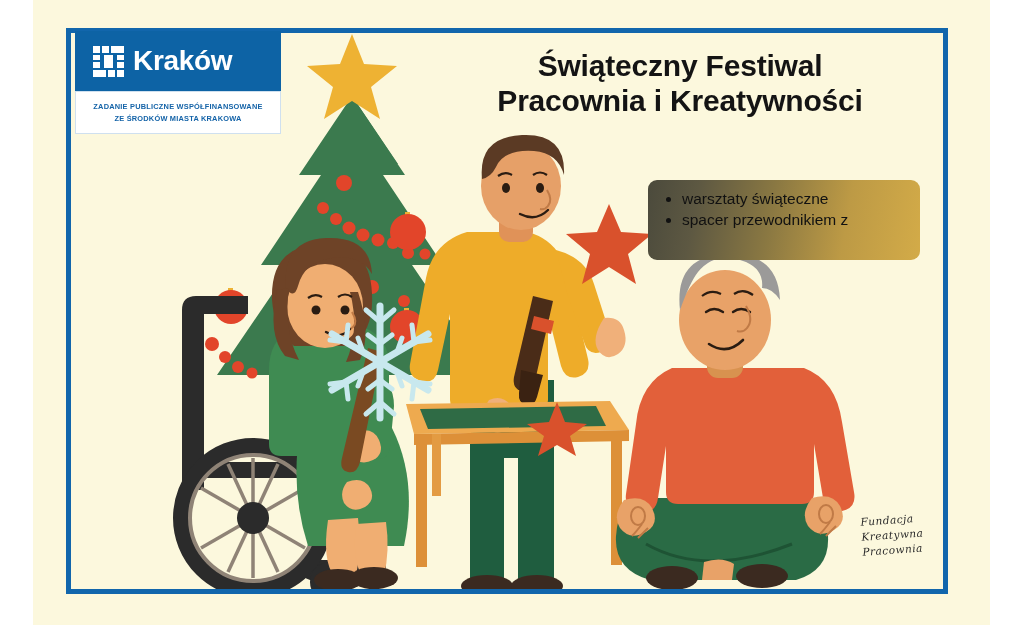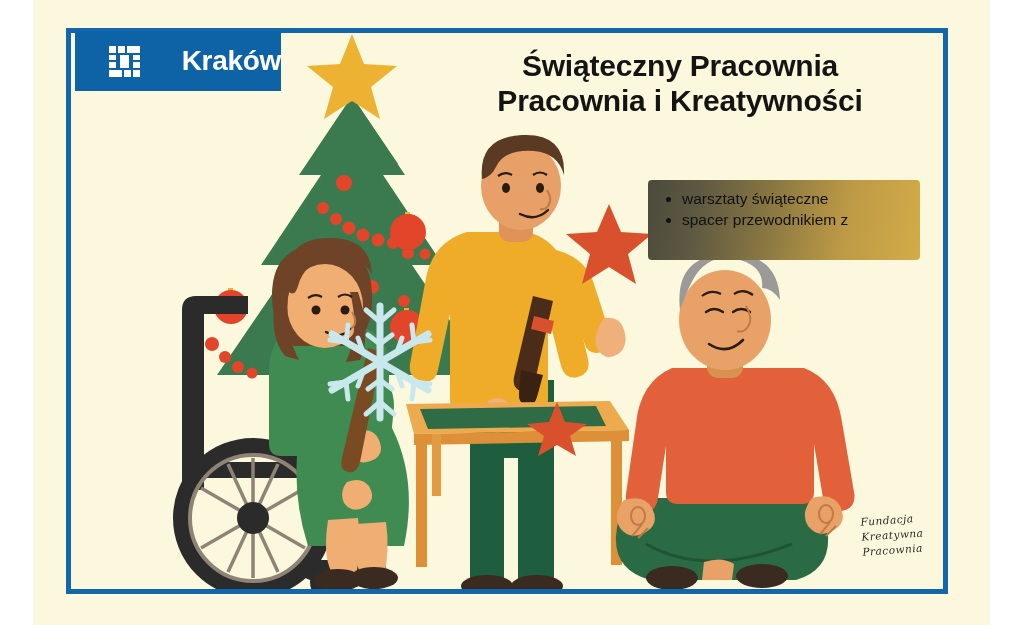--- a/index.html
+++ b/index.html
@@ -9,37 +9,37 @@
   
   .cream-bg{position:absolute;left:33px;top:0;width:957px;height:625px;background:#fcf8dd;}
 
   
   .blue-frame{position:absolute;left:66px;top:28px;width:882px;height:566px;
     border:5px solid #1166ac;box-sizing:border-box;background:transparent;}
 
   
   .logo-block{position:absolute;left:75px;top:31px;width:206px;height:103px;}
   .logo-blue{position:absolute;left:0;top:0;width:206px;height:60px;background:#0d63a5;
-    display:flex;align-items:center;padding-left:34px;box-sizing:border-box;justify-content:space-between;}
+    display:flex;align-items:center;padding-left:18px;box-sizing:border-box;}
   .krak-mark{width:31px;height:31px;position:relative;margin-right:9px;}
   .krak-mark i{position:absolute;background:#ffffff;display:block;}
   .krak-name{color:#ffffff;font-size:28px;font-weight:700;letter-spacing:-0.3px;line-height:1;}
   .logo-white{position:absolute;left:0;top:60px;width:206px;height:43px;background:#ffffff;
     display:flex;flex-direction:column;align-items:center;justify-content:center;
     border:1px solid #cfe0ef;box-sizing:border-box;}
   .logo-white span{color:#1463a8;font-size:7.4px;font-weight:700;letter-spacing:0.22px;line-height:1.5;
     text-align:center;white-space:nowrap;}
 
   
   .title{position:absolute;left:420px;top:48px;width:520px;text-align:center;
     color:#141414;font-size:30px;font-weight:700;line-height:1.18;letter-spacing:-0.2px;}
   .title div{white-space:nowrap;}
 
   
-  .bullets{position:absolute;left:648px;top:180px;width:272px;height:80px;border-radius:4px;
+  .bullets{position:absolute;left:648px;top:180px;width:272px;height:80px;border-radius:9px;
     background:linear-gradient(100deg,#4b4a3c 0%,#5d5842 18%,#8a7842 45%,#bd9a45 72%,#d3ab48 100%);
     padding:9px 12px 9px 16px;box-sizing:border-box;}
   .bullets ul{margin:0;padding:0 0 0 18px;list-style:disc;}
   .bullets li{color:#111111;font-size:15.5px;line-height:1.17;margin:1px 0 3px 0;}
   .bullets li.second{text-indent:0;}
   .bullets li .l2{display:block;text-align:center;}
 
   
   .signature{position:absolute;left:862px;top:512px;width:80px;height:62px;
     font-family:"DejaVu Serif",serif;font-style:italic;color:#2b2b2b;font-size:10.5px;
@@ -273,24 +273,28 @@
         <i style="left:11px;top:9px;width:9px;height:13px"></i>
         <i style="left:24px;top:9px;width:7px;height:5px"></i>
         <i style="left:0;top:16px;width:7px;height:6px"></i>
         <i style="left:24px;top:16px;width:7px;height:6px"></i>
         <i style="left:0;top:24px;width:13px;height:7px"></i>
         <i style="left:15px;top:24px;width:7px;height:7px"></i>
         <i style="left:24px;top:24px;width:7px;height:7px"></i>
       </div>
       <span class="krak-name">Kraków</span>
     </div>
+    <div class="logo-white">
+      <span>ZADANIE PUBLICZNE WSPÓŁFINANSOWANE</span>
+      <span>ZE ŚRODKÓW MIASTA KRAKOWA</span>
+    </div>
   </div>
 
   <div class="title">
-    <div>Świąteczny Pracownia</div>
+    <div>Świąteczny Festiwal</div>
     <div>Pracownia i Kreatywności</div>
   </div>
 
   <div class="bullets">
     <ul>
       <li>warsztaty świąteczne</li>
       <li class="second"><span>spacer przewodnikiem z</span></li>
     </ul>
   </div>
 

